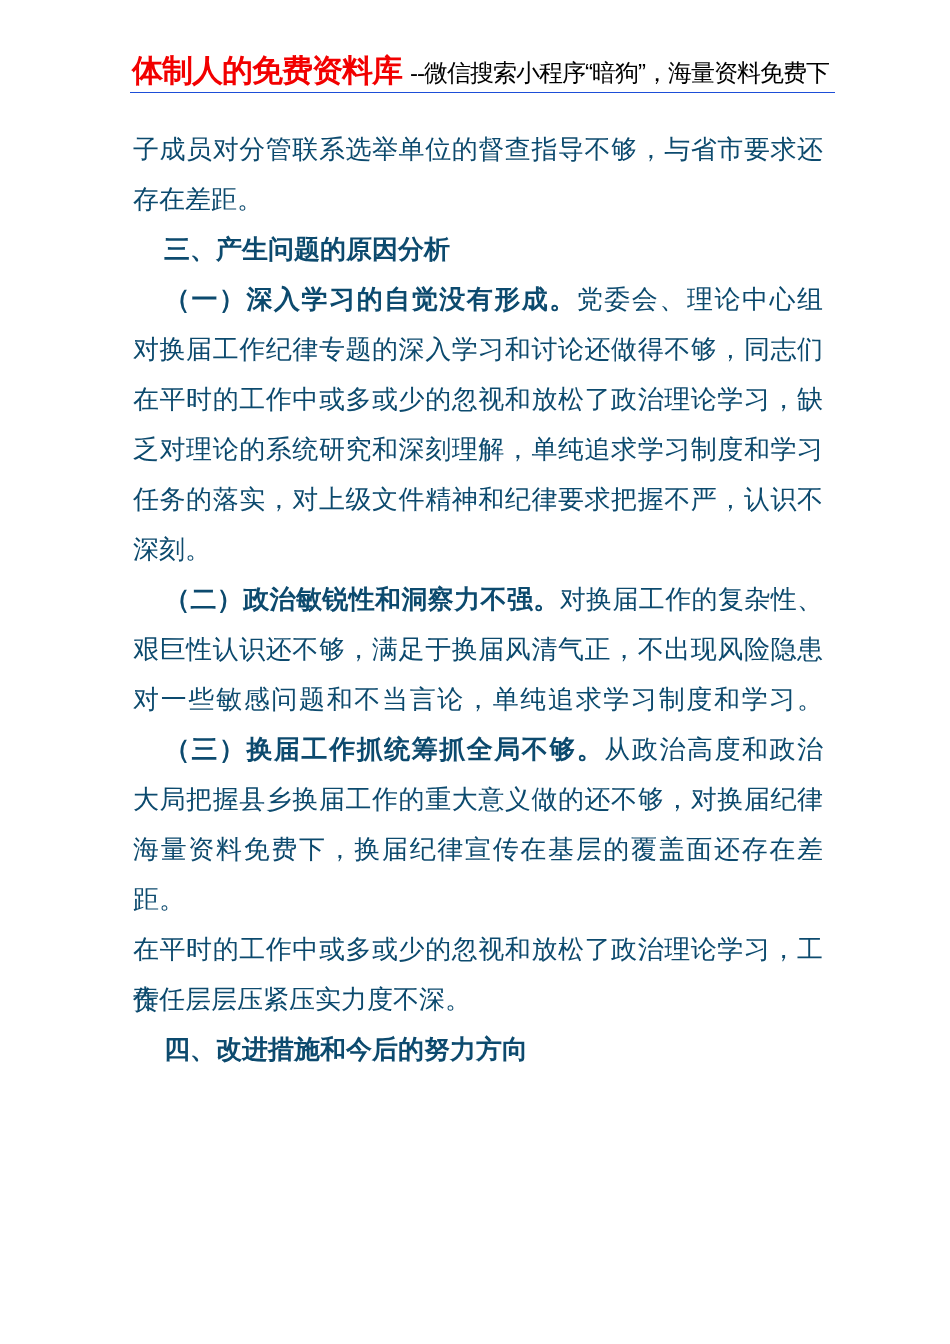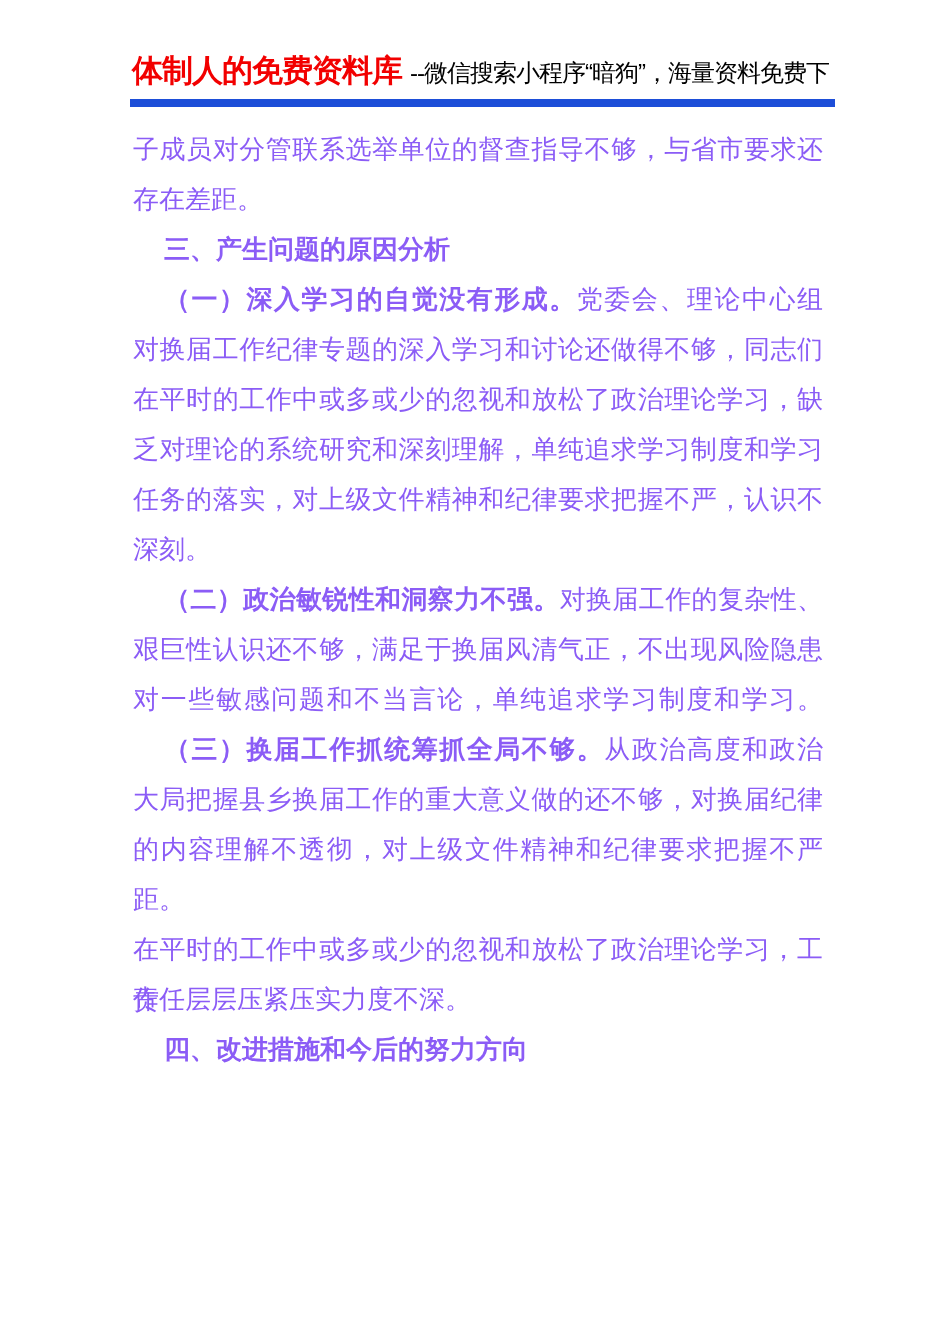--- a/index.html
+++ b/index.html
@@ -17,22 +17,22 @@
   }
   
   .banner {
     position: absolute;
     left: 130px;
     top: 50px;
     display: flex;
     align-items: baseline;
     gap: 8px;
     white-space: nowrap;
-    border-bottom: 8px solid #1d4ed8;
-    padding: 0 6px 7px 2px;
+    border-bottom: 1px solid #1d4ed8;
+    padding: 0 6px 0 2px;
   }
   .brand {
     font-family: "Liberation Sans", sans-serif;
     font-weight: 700;
     font-size: 31px;
     letter-spacing: -1px;
     color: #f20000;
   }
   .tagline {
     font-family: "Liberation Sans", sans-serif;
@@ -45,21 +45,21 @@
   .doc {
     position: absolute;
     left: 133px;
     top: 125px;
     width: 690px;
   }
   .line {
     font-size: 26px;
     line-height: 50px;
     height: 50px;
-    color: #8b5cf6;
+    color: #0c4a6e;
     overflow: visible;
   }
   .line.fill {
     text-align: justify;
     text-align-last: justify;
   }
   .line.indent {
     text-indent: 31px;
   }
   .line .lead {
@@ -87,20 +87,20 @@
       <div class="line fill">对换届工作纪律专题的深入学习和讨论还做得不够，同志们</div>
       <div class="line fill">在平时的工作中或多或少的忽视和放松了政治理论学习，缺</div>
       <div class="line fill">乏对理论的系统研究和深刻理解，单纯追求学习制度和学习</div>
       <div class="line fill">任务的落实，对上级文件精神和纪律要求把握不严，认识不</div>
       <div class="line">深刻。</div>
       <div class="line fill indent"><span class="lead">（二）政治敏锐性和洞察力不强。</span>对换届工作的复杂性、</div>
       <div class="line fill">艰巨性认识还不够，满足于换届风清气正，不出现风险隐患</div>
       <div class="line fill">对一些敏感问题和不当言论，单纯追求学习制度和学习。</div>
       <div class="line fill indent"><span class="lead">（三）换届工作抓统筹抓全局不够。</span>从政治高度和政治</div>
       <div class="line fill">大局把握县乡换届工作的重大意义做的还不够，对换届纪律</div>
-      <div class="line fill">的内容理解不透彻，对上级文件精神和纪律要求把握不严</div>
+      <div class="line fill">海量资料免费下，换届纪律宣传在基层的覆盖面还存在差</div>
       <div class="line">距。</div>
       <div class="line fill">在平时的工作中或多或少的忽视和放松了政治理论学习，工作</div>
       <div class="line">责任层层压紧压实力度不深。</div>
       <div class="line indent heading"><span class="lead">四、改进措施和今后的努力方向</span></div>
     </div>
 
 </div>
 
 </body></html>

